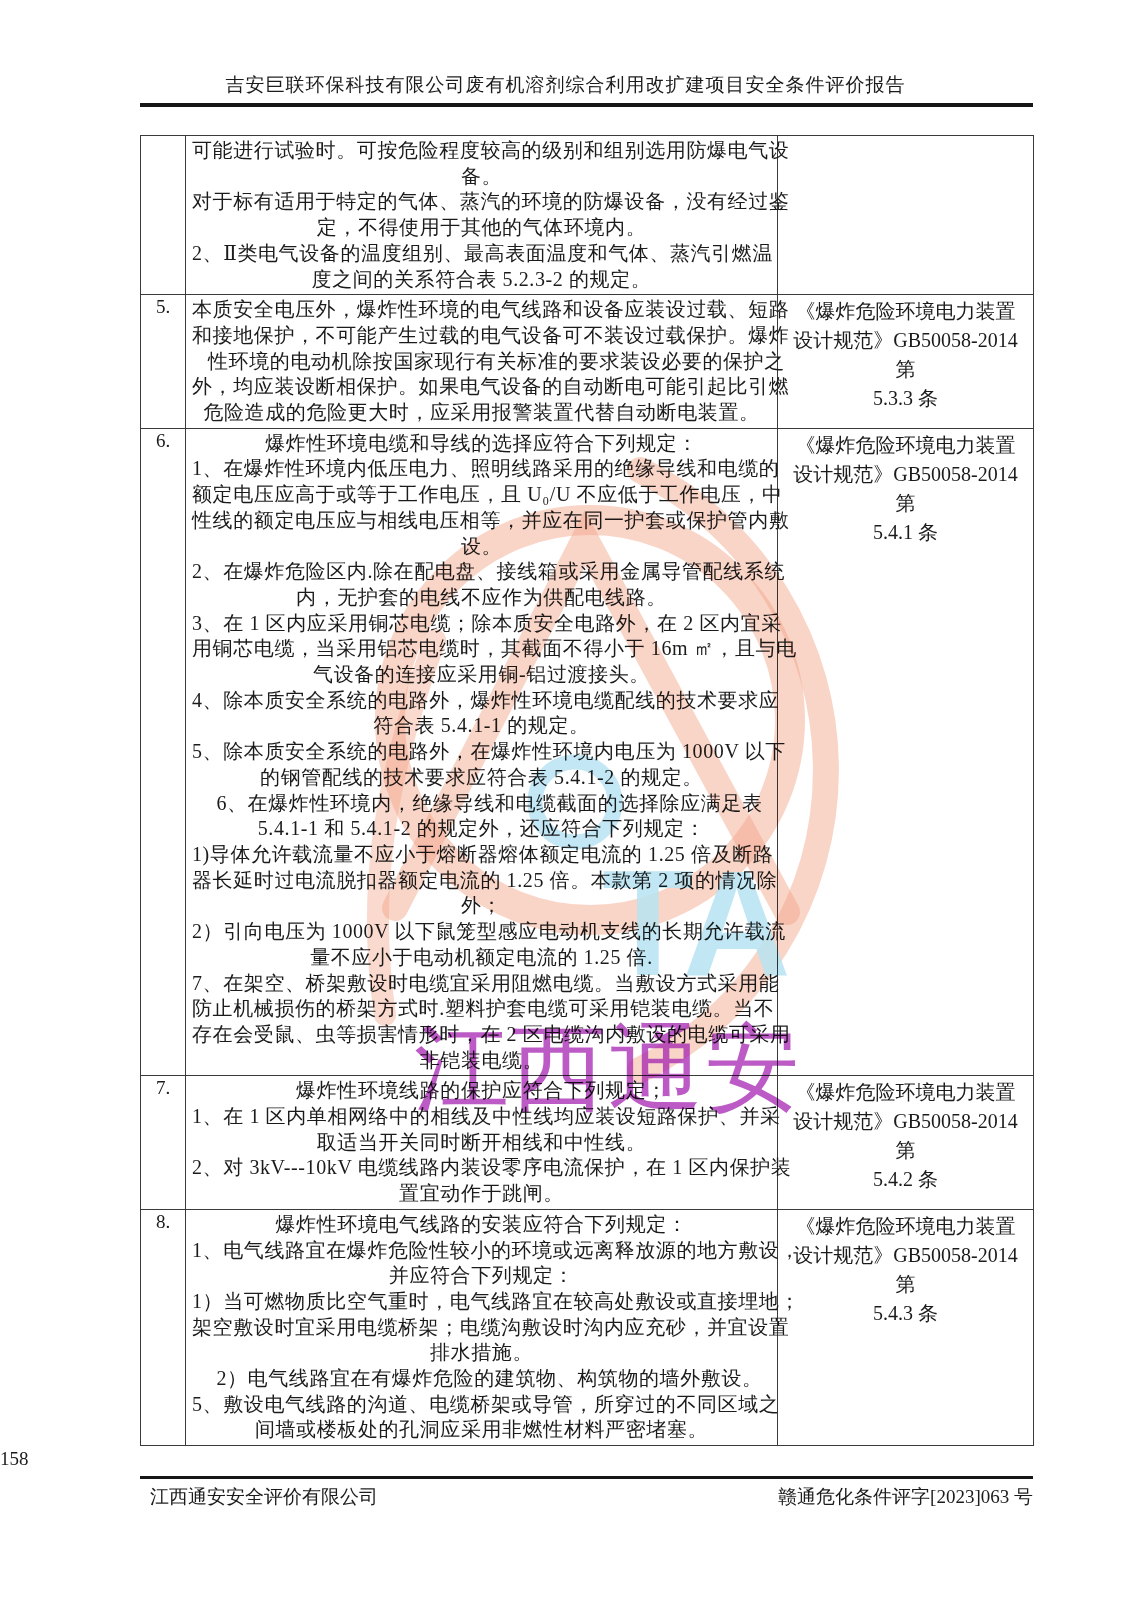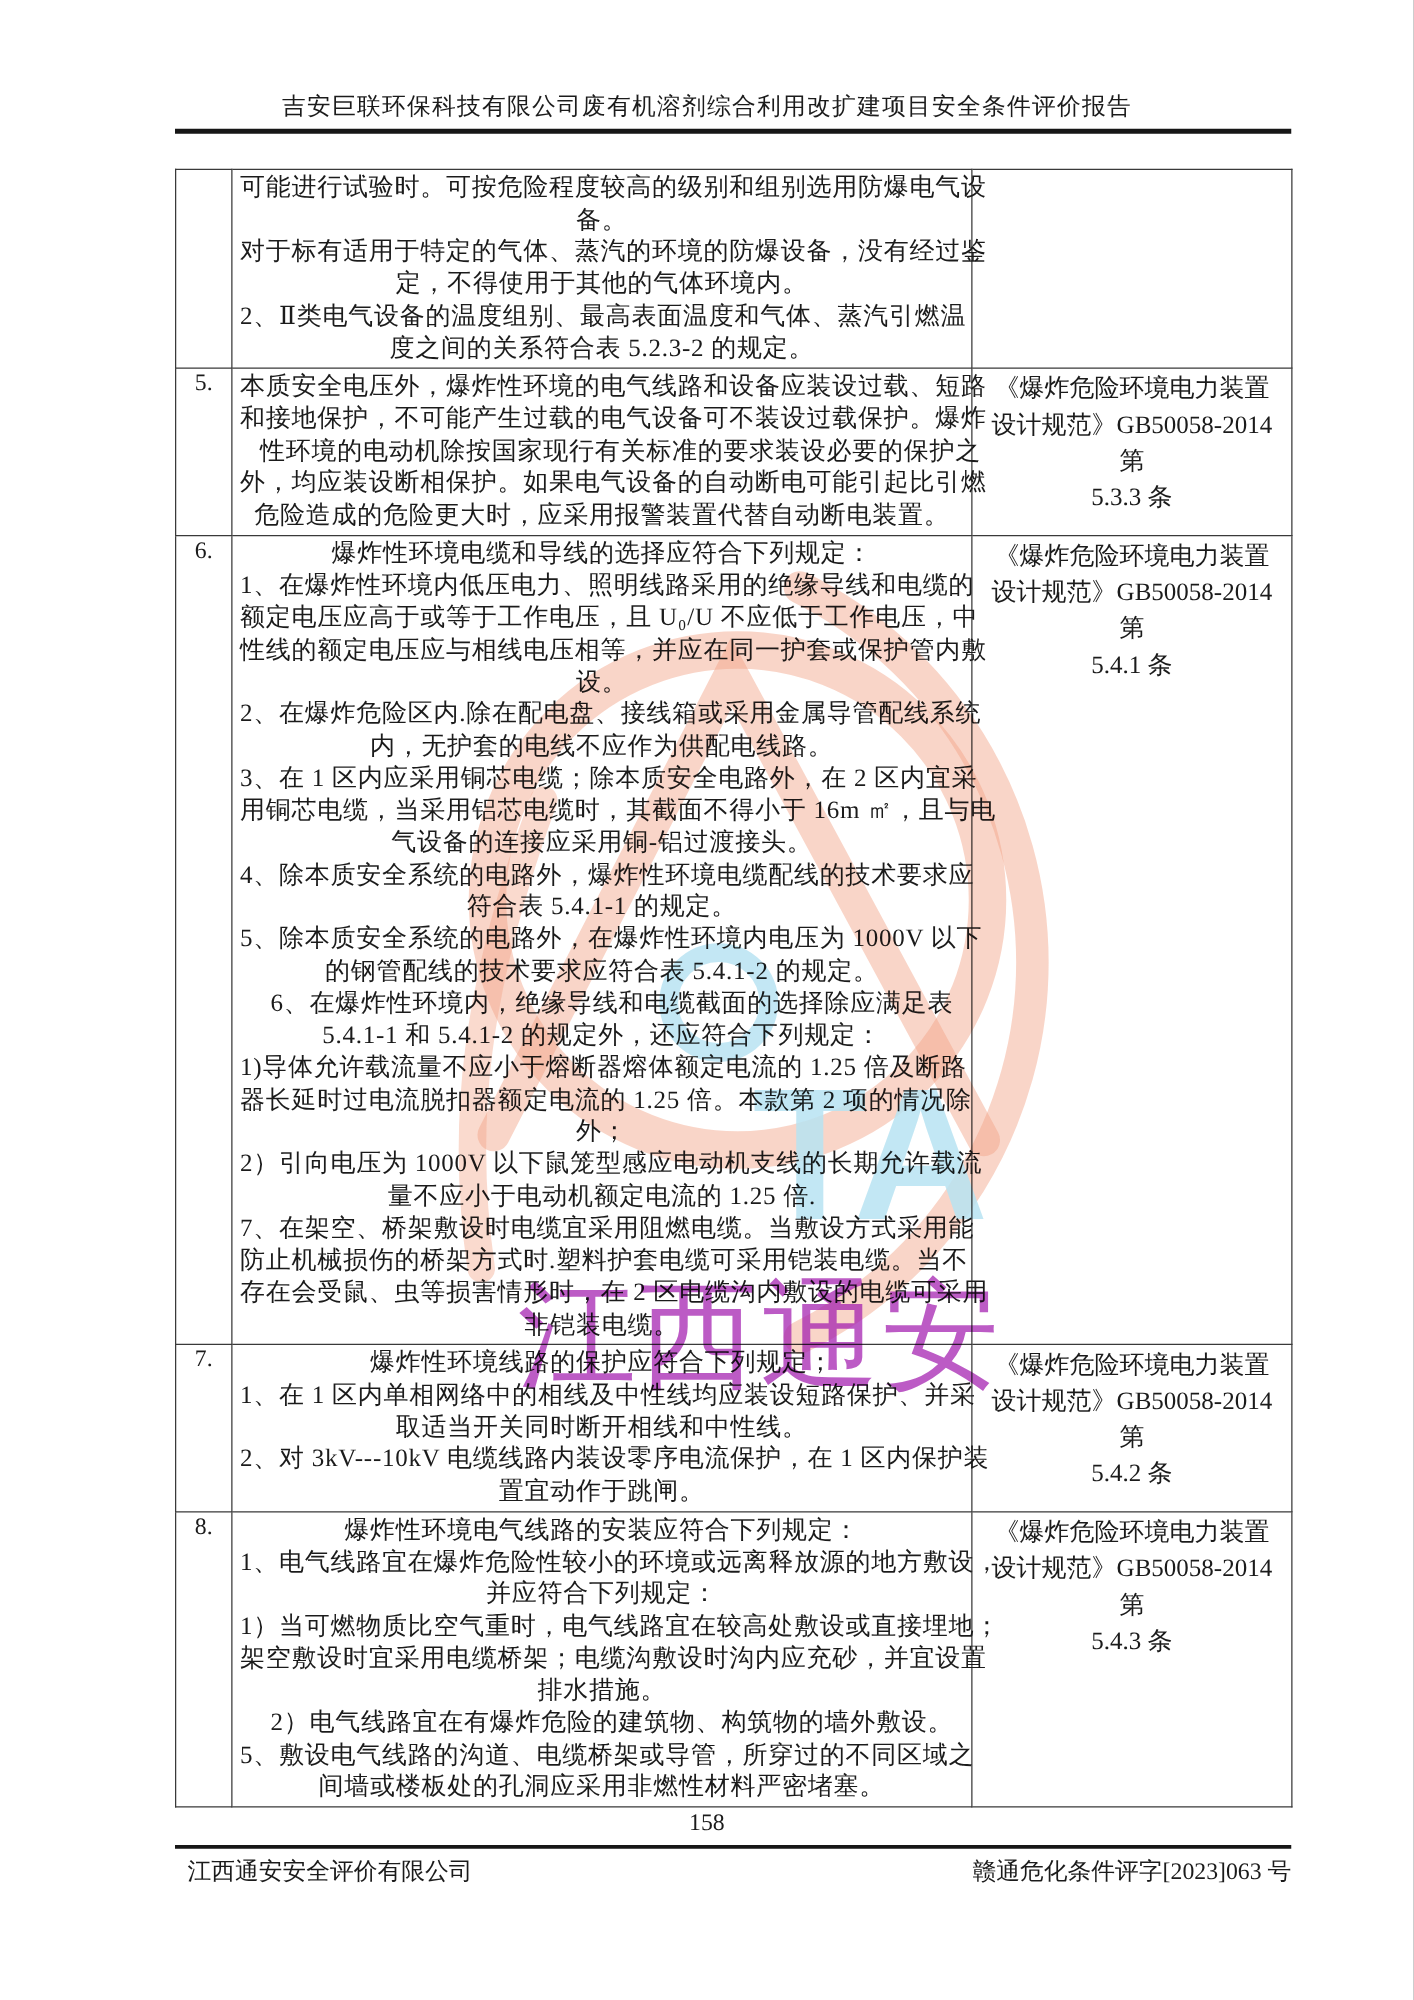--- a/index.html
+++ b/index.html
@@ -13,21 +13,21 @@
   table.rules{position:absolute;top:135px;left:140px;width:893px;border-collapse:collapse;table-layout:fixed;}
   table.rules td{border:1px solid #3a3a3a;vertical-align:top;}
   td.num{text-align:center;vertical-align:middle;font-size:19px;}
   td.content{padding:2px 6px;font-size:20px;line-height:25.7px;letter-spacing:0.6px;}
   td.ref{text-align:center;vertical-align:middle;font-size:20px;line-height:29px;padding:2px 4px;margin-top:24px;}
   .ln{white-space:nowrap;}
   .ln.l{text-align:left;}
   .ln.c{text-align:center;}
   .ln.i{text-align:center;padding-left:16px;}
   
-  .page-num{position:absolute;top:1448px;left:0;width:100%;text-align:center;font-size:19px;}
+  .page-num{position:absolute;top:1448px;left:0;width:100%;font-size:19px;}
   .foot-rule{position:absolute;top:1476px;left:140px;width:893px;height:3px;background:#161616;}
   .foot-left{position:absolute;top:1484px;left:150px;font-size:19px;}
   .foot-right{position:absolute;top:1484px;right:98px;font-size:19px;}
   
   .wm{position:absolute;inset:0;pointer-events:none;mix-blend-mode:multiply;z-index:5;padding-left:17px;}
   .wm svg{position:absolute;left:340px;top:430px;}
   .wm-red{position:absolute;left:414px;top:1022px;font-size:95px;line-height:1;
           font-weight:normal;color:#a21caf;opacity:0.72;white-space:nowrap;letter-spacing:2px;
           font-family:"Liberation Serif","DejaVu Serif",serif;}
 </style>

